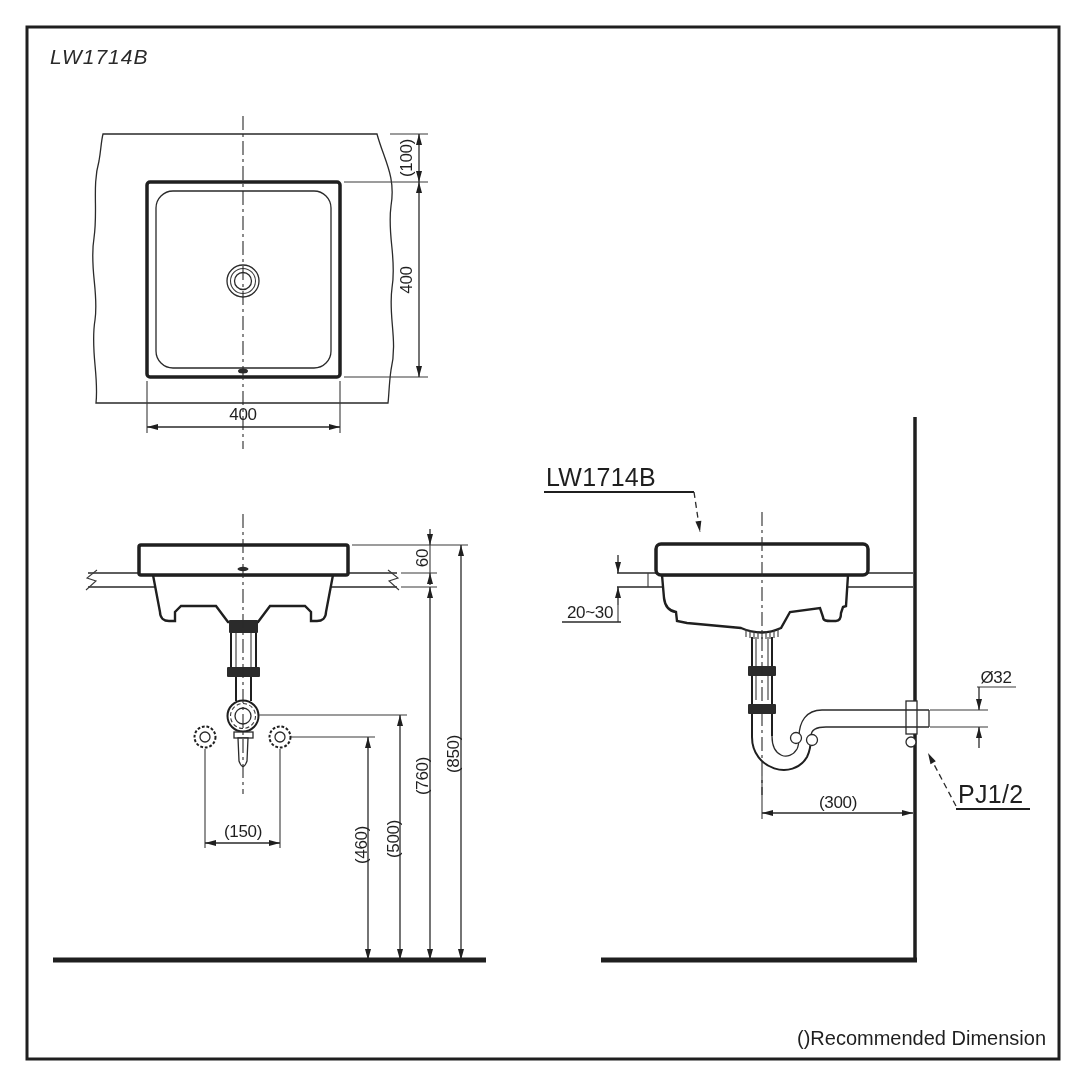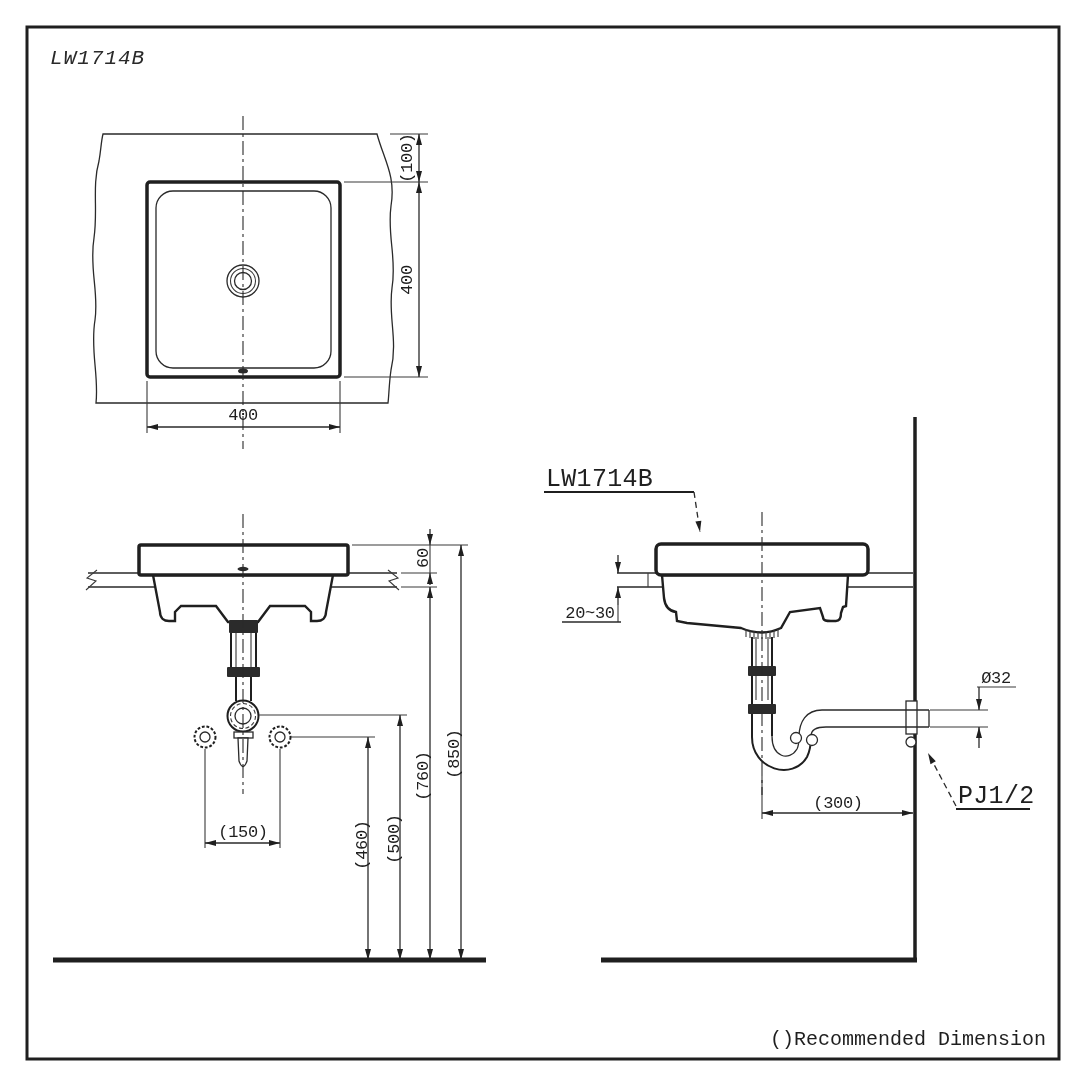--- a/index.html
+++ b/index.html
@@ -1,18 +1,18 @@
 <!DOCTYPE html>
 <html><head>
 <meta charset="utf-8">
 <style>
   html,body{margin:0;padding:0;background:#e8e8e8;}
   .page{
     width:1080px;height:1080px;position:relative;background:#ffffff;
-    font-family:Liberation Mono, monospace;
+    font-family:Liberation Sans, sans-serif;
   }
   svg{display:block;}
   
   .s-border{stroke:#1f1f1f;stroke-width:3;fill:none;}
   .s-thick{stroke:#1f1f1f;stroke-width:3.5;fill:none;}
   .s-body{stroke:#1f1f1f;stroke-width:2.4;fill:#ffffff;}
   .s-med{stroke:#1f1f1f;stroke-width:2;fill:none;}
   .s-thin{stroke:#2a2a2a;stroke-width:1.3;fill:none;}
   .s-hair{stroke:#3a3a3a;stroke-width:1.1;fill:none;}
   .dark{fill:#2b2b2b;stroke:none;}

